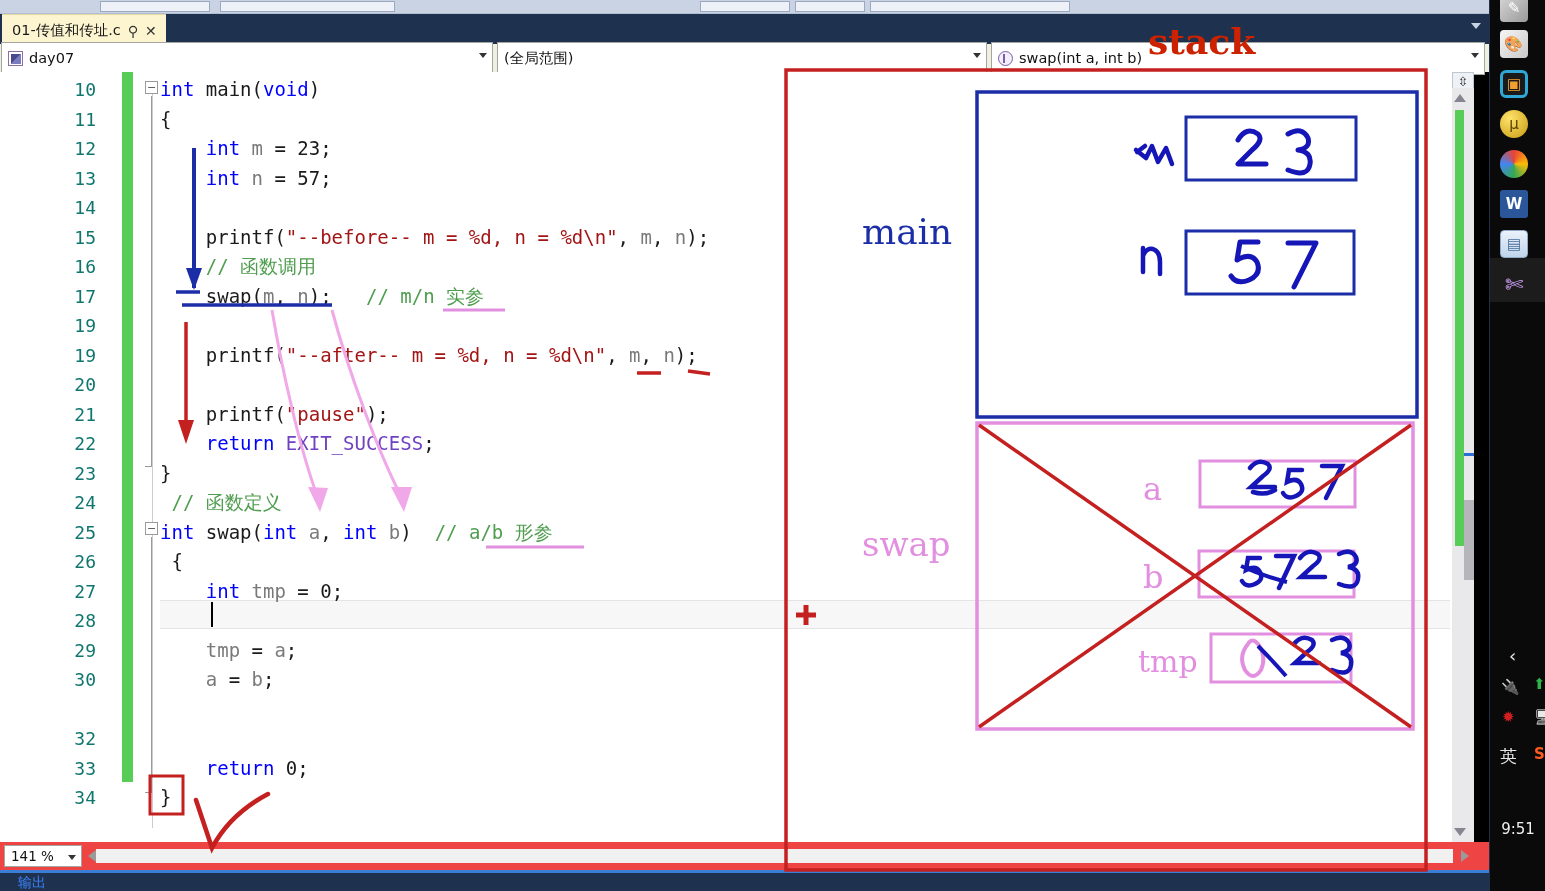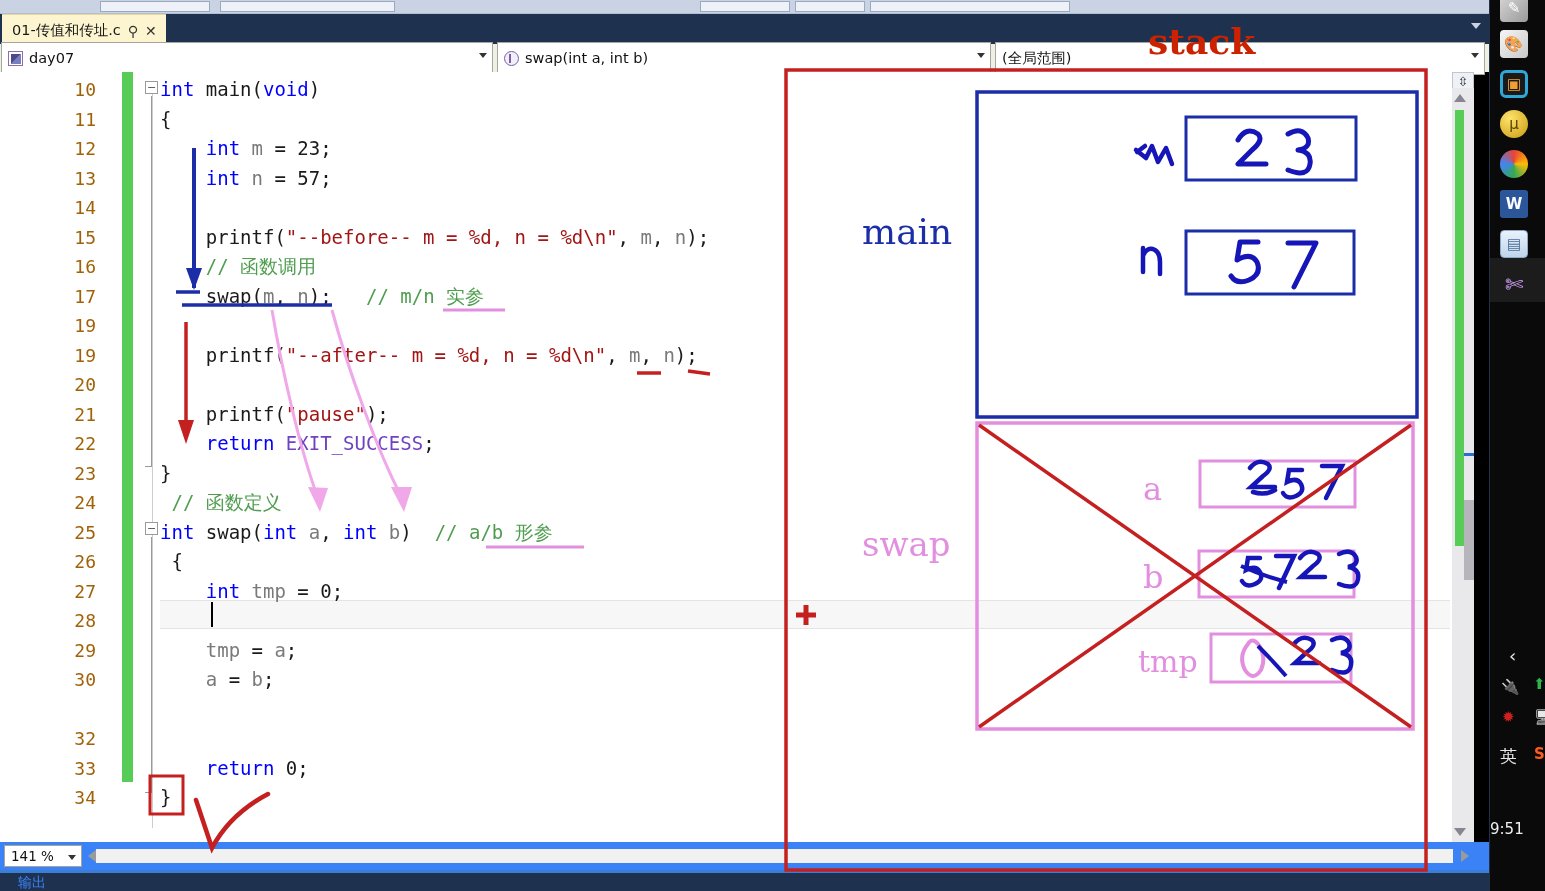--- a/index.html
+++ b/index.html
@@ -119,21 +119,21 @@
     font-size: 19px;
   }
   .ln {
     position: absolute; left: 0; height: 29.5px;
     width: 1452px;
     white-space: pre;
     line-height: 29.5px;
   }
   .lnum {
     position: absolute; left: 56px; width: 40px; text-align: right;
-    color: #a16207; font-size: 18px;
+    color: #0f766e; font-size: 18px;
     font-family: "DejaVu Sans Mono", "Liberation Mono", monospace;
   }
   .ltxt { position: absolute; left: 160px; }
 
   
   .kw   { color: #0000ff; }
   .str  { color: #a31515; }
   .cmt  { color: #4f9d4f; }
   .plain{ color: #1a1a1a; }
   .id   { color: #7a7a7a; }
@@ -200,21 +200,21 @@
   .splitbtn {
     position: absolute; left: 1452px; top: 72px; width: 22px; height: 18px;
     background: #eef1f6; border: 1px solid #c0c6d0;
     display:flex; align-items:center; justify-content:center;
     font-size: 13px; color:#333; font-family:"DejaVu Sans",sans-serif;
   }
 
   
   .botbar {
     position: absolute; left: 0; top: 842px; width: 1489px; height: 28px;
-    background: #3b82f6;
+    background: #ef4444;
     display: flex; align-items: center;
   }
   .zoombox {
     position: relative; width: 78px; height: 22px; margin-left: 4px;
     background: #fff; border: 1px solid #a5a5a0;
     display: flex; align-items: center; padding-left: 6px;
     font-size: 13.5px; color: #111;
     font-family: "DejaVu Sans", "Liberation Sans", sans-serif;
   }
   .zoombox .caret {
@@ -264,21 +264,21 @@
     display:flex;align-items:center;justify-content:center;
     font-size: 15px; color:#fff;
     font-family: "DejaVu Sans", sans-serif;
   }
   .tray-item {
     position: absolute; color: #e6e6e6; font-size: 15px;
     font-family: "DejaVu Sans", "Liberation Sans", sans-serif;
   }
   .clock {
     position: absolute; left: 0; top: 820px; width: 56px;
-    color: #f0f0f0; font-size: 15px;
+    text-align: center; color: #f0f0f0; font-size: 15px;
     font-family: "DejaVu Sans", "Liberation Sans", sans-serif;
   }
   .tb-active {
     position:absolute; left:0; width:56px; height:44px; background:#1c1c1c;
   }
 </style>
 </head>
 <body>
 
 <div id="root">
@@ -299,27 +299,27 @@
     </div>
     <div class="tabstrip-caret"></div>
   </div>
 
   <div class="navbar">
     <div class="navsel" id="nav-a">
       <span class="micon icon-proj"></span>
       <span>day07</span>
       <span class="caret"></span>
     </div>
+    <div class="navsel" id="nav-b">
+      <span>(全局范围)</span>
+      <span class="caret"></span>
+    </div>
     <div class="navsel" id="nav-c">
       <span class="micon icon-method"></span>
       <span>swap(int a, int b)</span>
-      <span class="caret"></span>
-    </div>
-    <div class="navsel" id="nav-b">
-      <span>(全局范围)</span>
       <span class="caret"></span>
     </div>
   </div>
 
   <div class="editor">
     <div class="gutter-num"></div>
     <div class="changebar"></div>
     <div class="indentline"></div>
 
     <div class="curline"></div>

